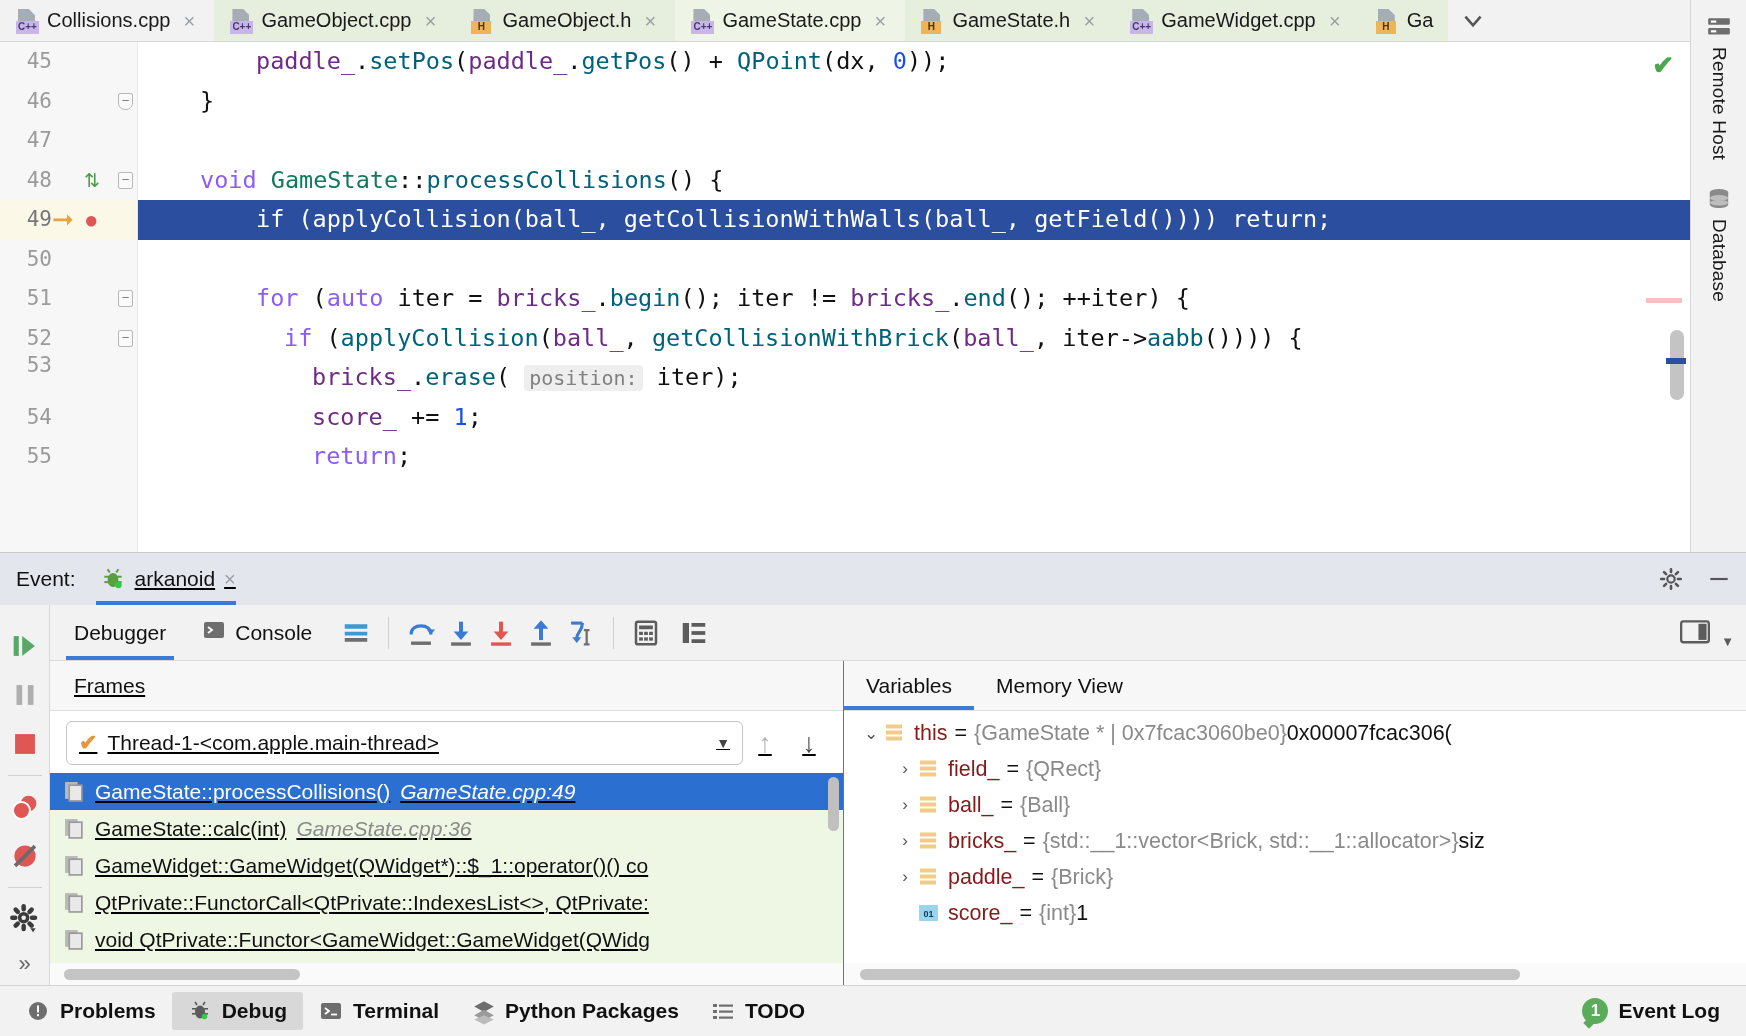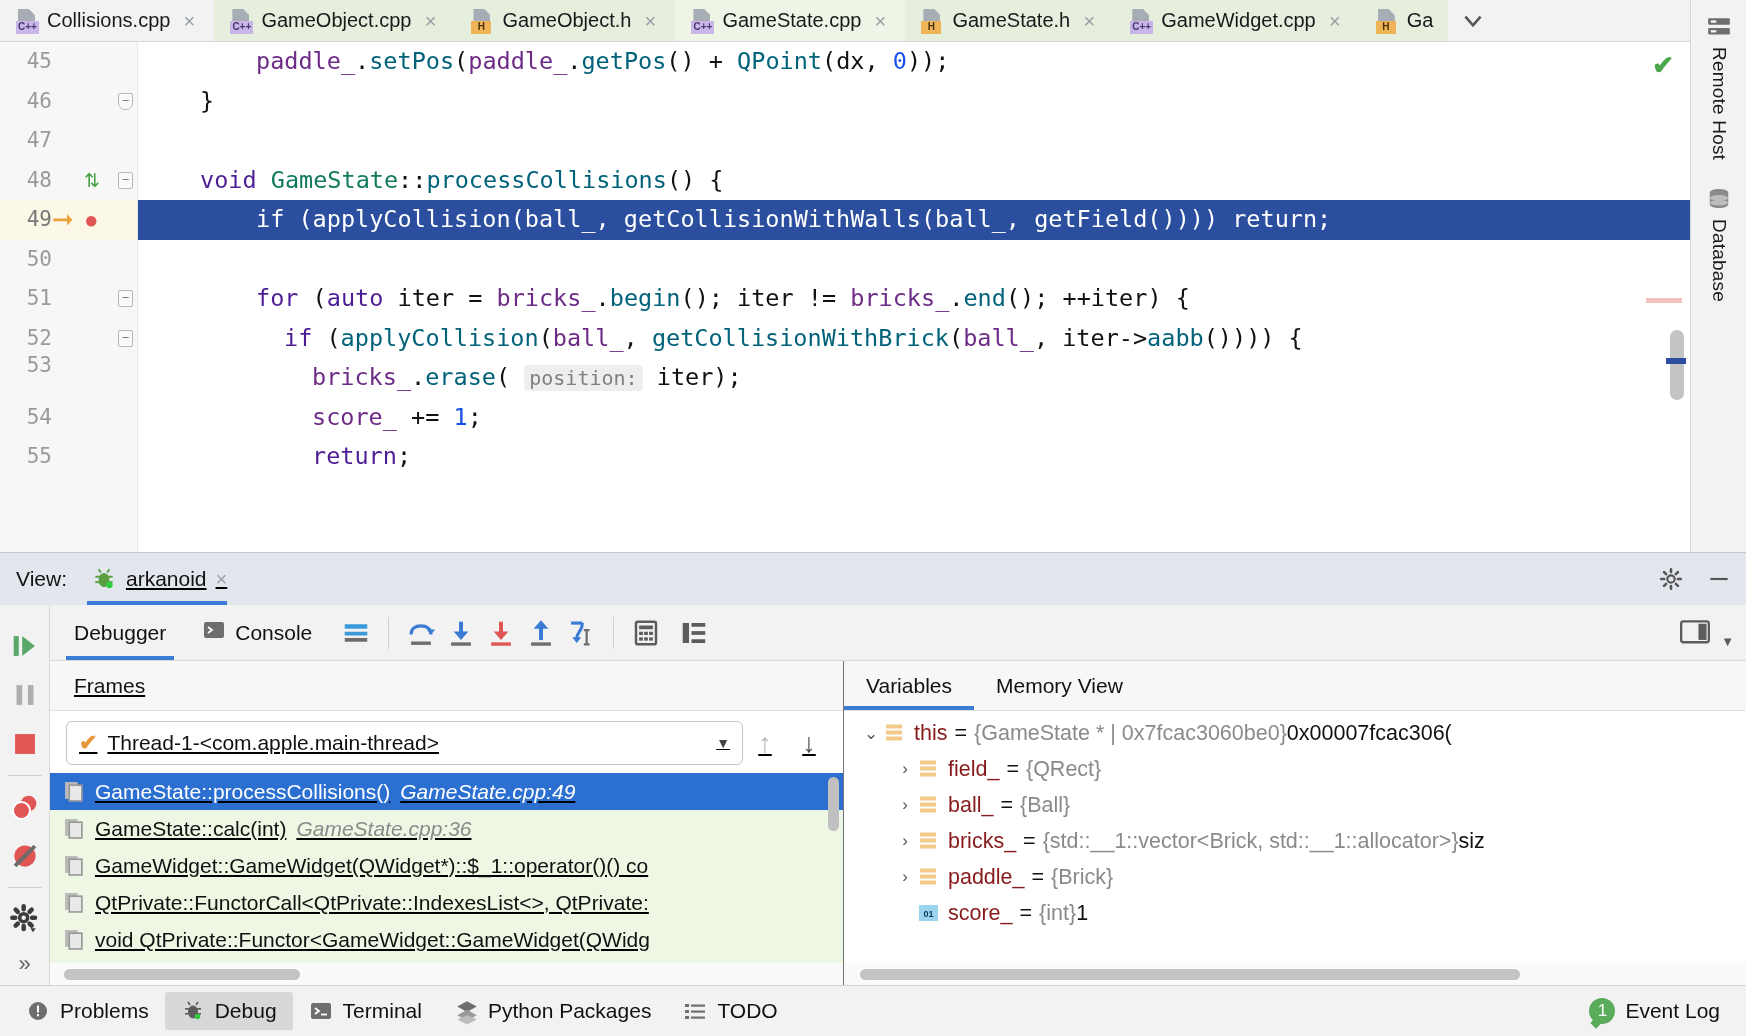--- a/index.html
+++ b/index.html
@@ -89,21 +89,21 @@
 
   .codeline {
     position: absolute; left: 0; right: 0; height: 39.5px; line-height: 39.5px;
     font-family: "DejaVu Sans Mono", monospace; font-size: 23.5px;
     white-space: pre; color: #111; padding-left: 6px;
   }
   .hl-row { background: #2b4f9e; }
   .hl-row .codeline { color: #ffffff; }
   .cur-gutter { background: #fbf8e8; }
 
-  .kw  { color: #4c1d95; margin-top: 29px; }
+  .kw  { color: #8b5cf6; margin-top: 29px; }
   .fn  { color: #00627a; }
   .typ { color: #117a5e; }
   .fld { color: #6d2a86; }
   .num { color: #1750eb; }
   .hint {
     background: #eeeeee; color: #808080; border-radius: 4px;
     padding: 1px 5px; font-size: 20px;
   }
 
   .check-mark {
@@ -214,21 +214,21 @@
   .vtype { color: #8a8a8a; }
   .vval { color: #111; }
 
   .hscroll-track { height: 22px; flex: 0 0 22px; position: relative; background: #fafafa; }
   .hscroll-thumb { position: absolute; top: 6px; height: 11px; border-radius: 6px; background: #c4c4c4; }
   .vscroll-thumb { position: absolute; right: 4px; width: 11px; border-radius: 6px; background: #c0c0c0; }
 
   
   .statusbar {
     height: 51px; flex: 0 0 51px; background: #f2f2f2; border-top: 1px solid #d4d4d4;
-    display: flex; align-items: center; padding: 11px 10px;
+    display: flex; align-items: center; padding: 11px 10px; font-weight: bold;
   }
   .sb-item { display: flex; align-items: center; gap: 10px; padding: 0 16px; height: 38px;
     font-size: 21px; color: #111; border-radius: 3px; }
   .sb-item.active { background: #d8d8d8; }
   .sb-spacer { flex: 1 1 auto; }
   .sb-badge {
     width: 26px; height: 26px; border-radius: 50%; background: #5aab5a; color: #fff;
     font-size: 17px; display: flex; align-items: center; justify-content: center;
     position: relative;
   }
@@ -412,21 +412,21 @@
             <ellipse cx="12" cy="15.5" rx="8.5" ry="2.6" fill="#bdbdbd"></ellipse>
           </svg></span>
         <span class="vlabel">Database</span>
       </div>
     </div>
 </div>
 
 <div class="debug-window">
 
   <div class="dbg-title">
-    <span class="lbl">View:</span>
+    <span class="lbl">Event:</span>
     <div class="dbg-runtab">
       <span class="titleicon">
         <svg width="26" height="26" viewBox="0 0 24 24">
           <ellipse cx="12" cy="13" rx="5" ry="6.5" fill="#5a9e42"></ellipse>
           <rect x="4" y="9" width="16" height="1.8" fill="#5a9e42"></rect>
           <rect x="4" y="14" width="16" height="1.8" fill="#5a9e42"></rect>
           <path d="M9 6l-2-3M15 6l2-3" stroke="#5a9e42" stroke-width="1.8" fill="none"></path>
           <circle cx="17" cy="17.5" r="3" fill="#2ecc40"></circle>
         </svg>
       </span>

